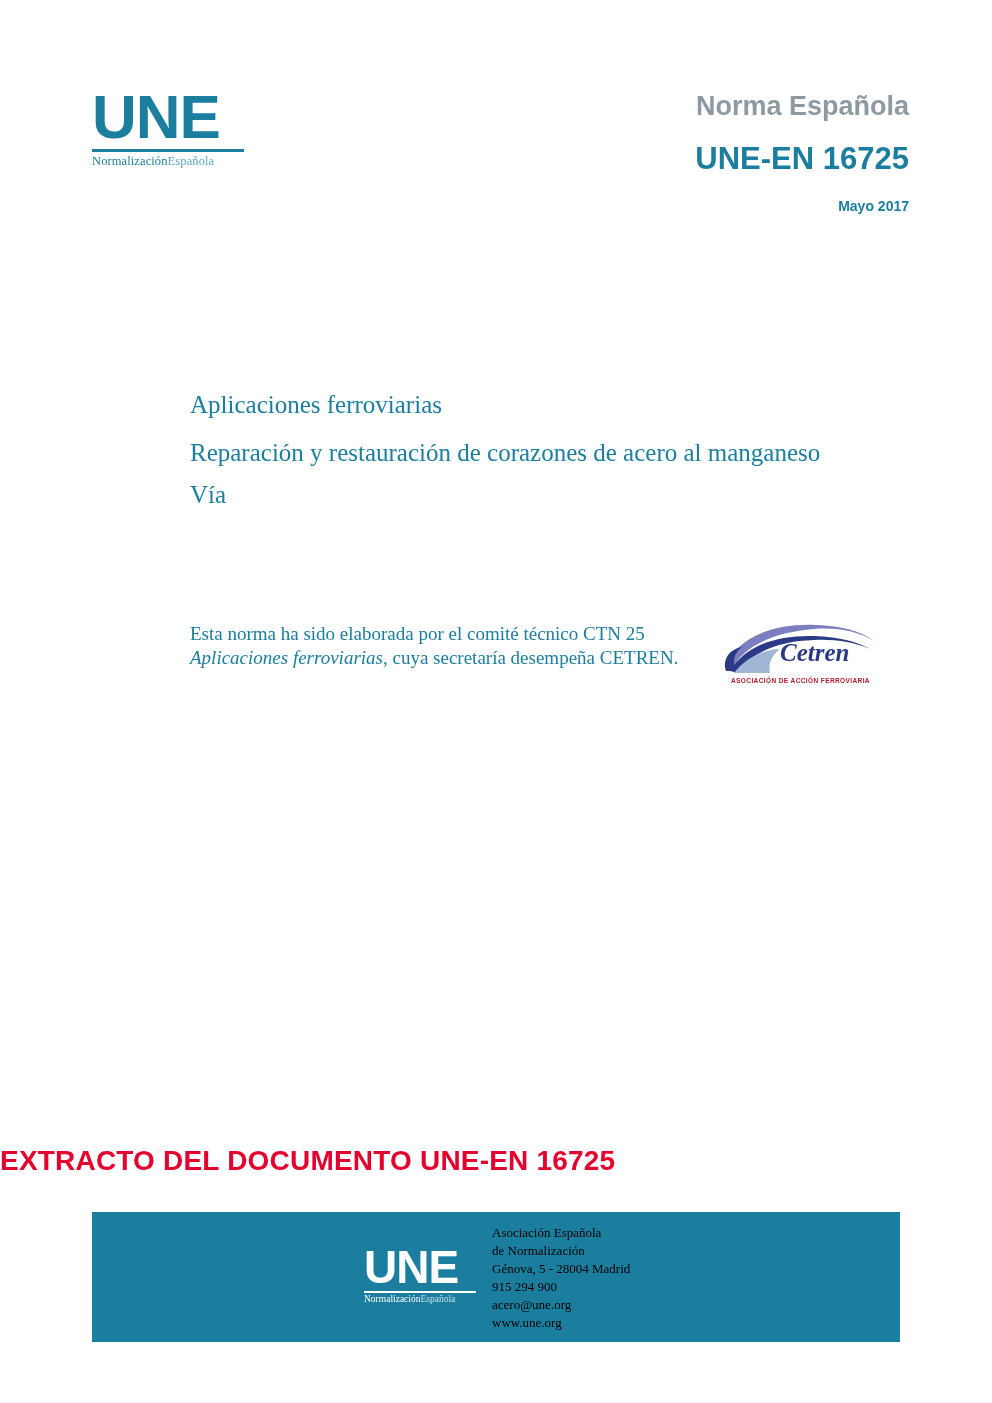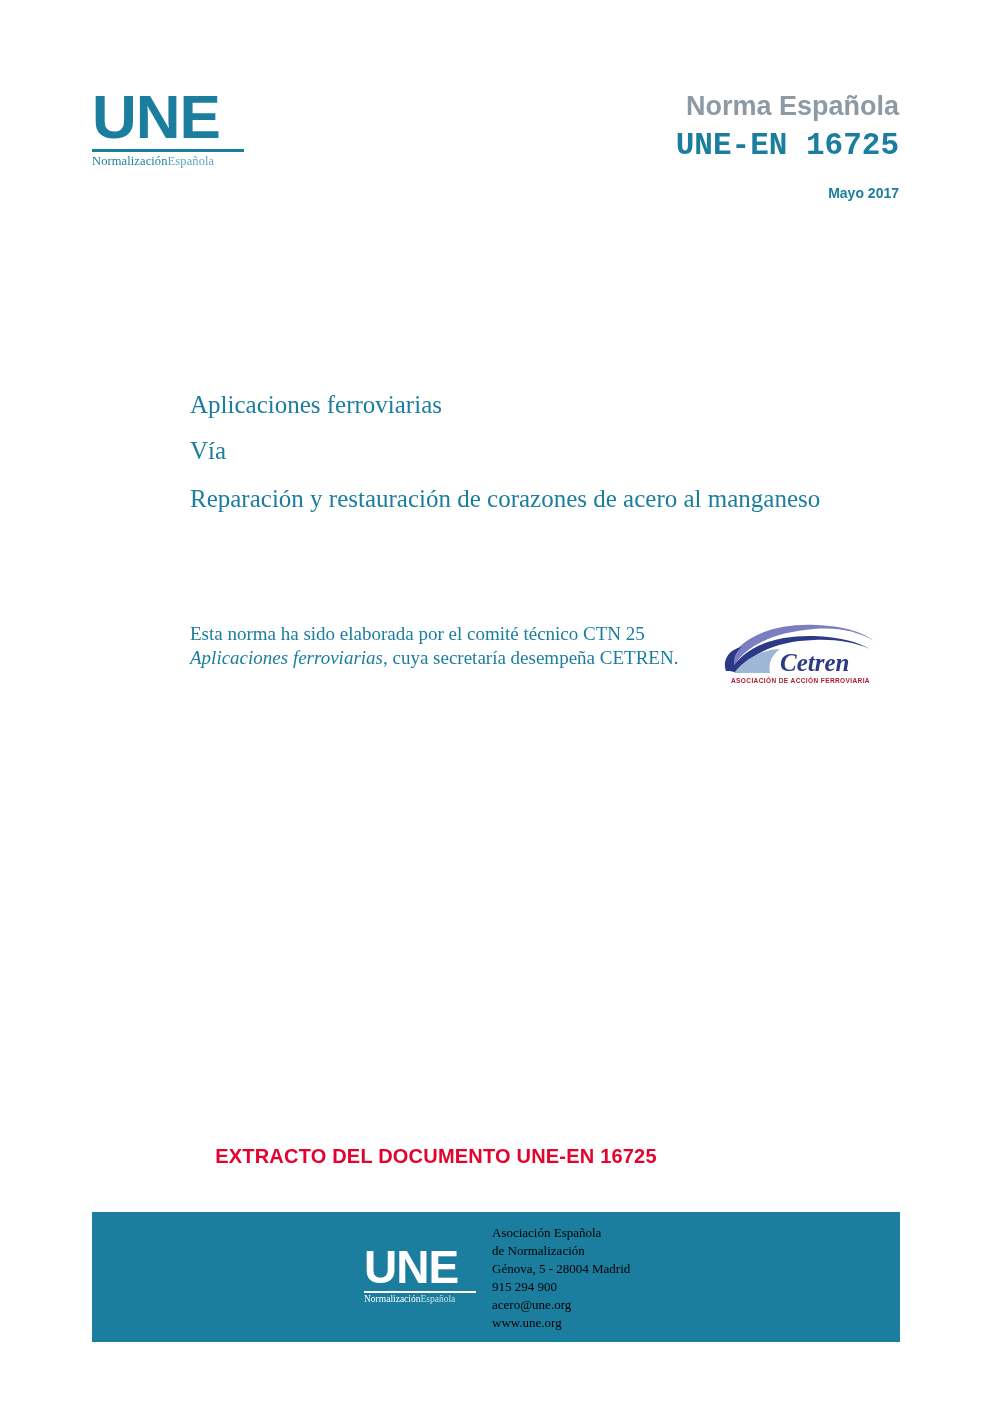--- a/index.html
+++ b/index.html
@@ -50,38 +50,38 @@
   }
   .une-logo-rule {
     width: 152px;
     height: 3px;
     background: #1b7e9e;
     margin-top: 1px;
   }
 
   .header-right {
     position: absolute;
-    right: 93px;
+    right: 83px;
     top: 12px;
     text-align: right;
   }
   .norma-label {
     font-family: "Liberation Sans", sans-serif;
     font-weight: bold;
     font-size: 27px;
     color: #8d9aa3;
     line-height: 32px;
   }
   .norma-code {
-    font-family: Liberation Mono, monospace;
+    font-family: Liberation Sans, sans-serif;
     font-weight: bold;
     font-size: 31px;
     color: #1b7e9e;
     line-height: 38px;
-    margin-top: 5px;
+    margin-top: 18px;
   }
   .norma-date {
     font-family: "Liberation Sans", sans-serif;
     font-weight: bold;
     font-size: 14px;
     color: #1b7e9e;
     margin-top: 20px;
   }
 
   
@@ -119,21 +119,21 @@
   .cetren {
     position: absolute;
     left: 718px;
     top: 615px;
     width: 160px;
     height: 82px;
   }
   .cetren-word {
     position: absolute;
     left: 62px;
-    top: 34px;
+    top: 24px;
     font-family: "Liberation Serif", serif;
     font-style: italic;
     font-weight: bold;
     font-size: 25px;
     color: #2b3a86;
   }
   .cetren-sub {
     position: absolute;
     left: 5px;
     top: 62px;
@@ -145,24 +145,23 @@
     letter-spacing: 0.4px;
     color: #b01c2e;
   }
 
   
   .extract {
     position: absolute;
     top: 1145px;
     left: 0;
     width: 872px;
-    text-align: center;
-    font-family: "Liberation Sans", sans-serif;
-    font-weight: bold;
-    font-size: 20px;
+    font-family: "Liberation Sans", sans-serif;
+    font-weight: bold;
+    font-size: 28px;
     color: #e4032e;
     letter-spacing: 0.2px;
   }
 
   
   .footer {
     position: absolute;
     left: 92px;
     top: 1212px;
     width: 808px;
@@ -220,22 +219,22 @@
   <div class="header-right">
     <div class="norma-label">Norma Española</div>
     <div class="norma-code">UNE-EN 16725</div>
     <div class="norma-date">Mayo 2017</div>
   </div>
 
 </div>
 
 <div class="title-block">
   <div class="title-line">Aplicaciones ferroviarias</div>
+  <div class="title-line big">Reparación y restauración de corazones de acero al manganeso</div>
   <div class="title-line">Vía</div>
-  <div class="title-line big">Reparación y restauración de corazones de acero al manganeso</div>
 </div>
 
 <div class="note"><span>Esta norma ha sido elaborada por el comité técnico CTN 25 </span><i>Aplicaciones ferroviarias</i><span>, cuya secretaría desempeña CETREN.</span></div>
 
 <div class="cetren">
   <svg width="160" height="70" viewBox="0 0 160 70">
     <path d="M8,52 C18,24 52,8 98,10 C128,11 146,18 156,26 C140,16 118,12 96,14 C56,17 26,31 14,54 Z" fill="#7b7fc0"></path>
     <path d="M12,56 C26,32 56,20 96,21 C122,22 140,27 152,34 C136,27 116,24 96,25 C60,26 32,38 20,58 Z" fill="#2b3a86"></path>
     <path d="M16,58 C30,40 50,34 62,34 C54,40 50,48 52,58 Z" fill="#9fb7d4"></path>
     <path d="M8,56 C4,44 12,34 24,32 C16,38 14,46 18,56 Z" fill="#2b3a86"></path>

